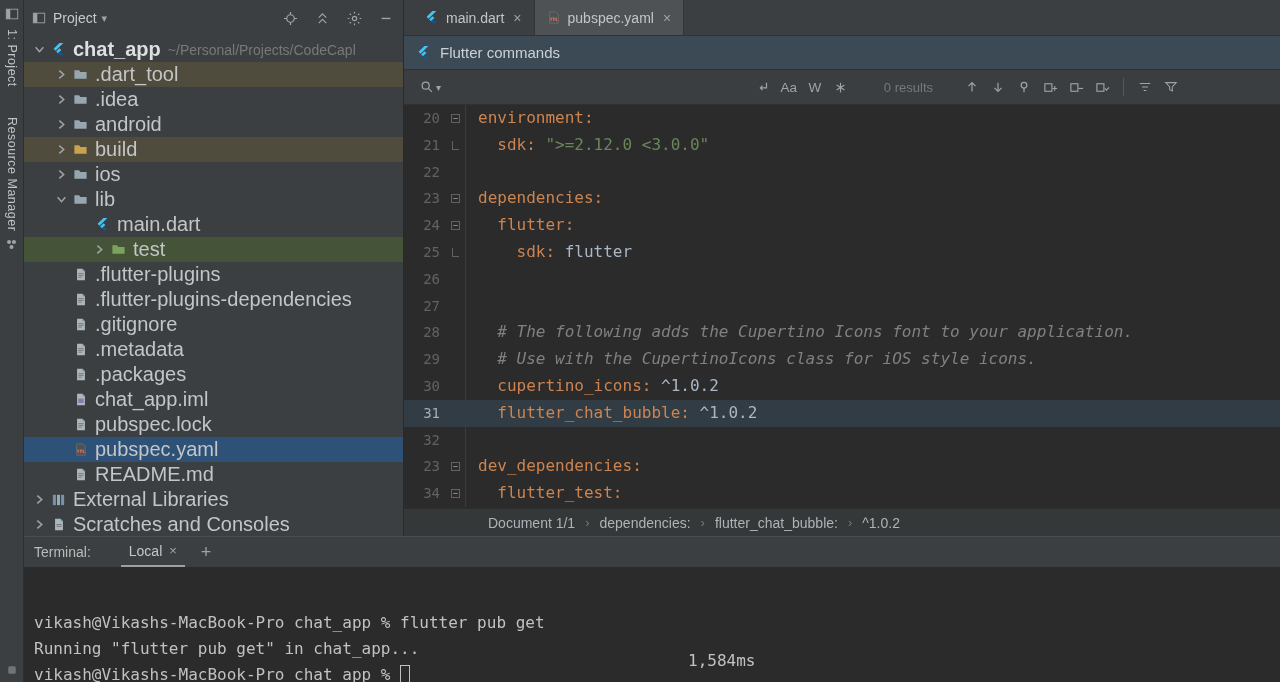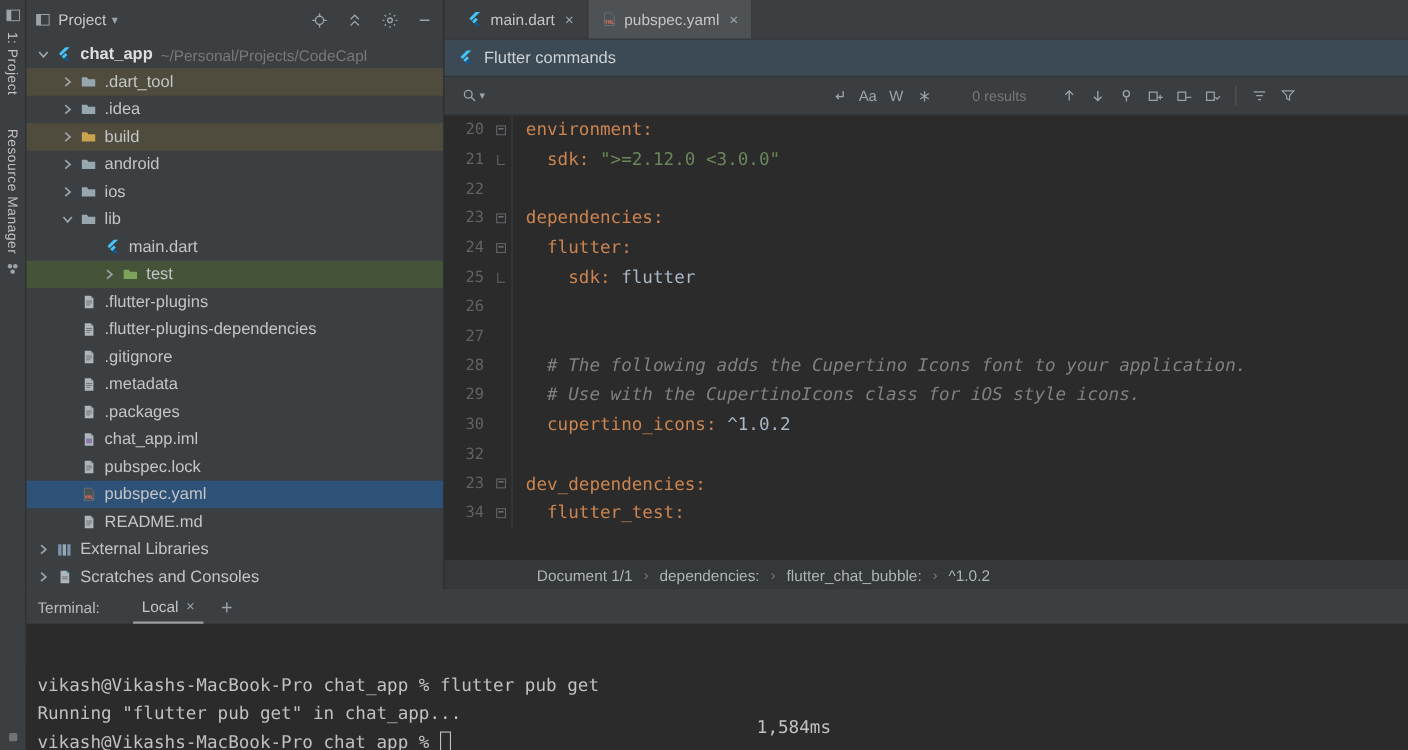--- a/index.html
+++ b/index.html
@@ -31,21 +31,21 @@
   .project-header { height:36px; flex:0 0 36px; display:flex; align-items:center; padding:0 10px 0 8px; }
   .ph-title { margin-left:7px; font-size:14px; color:#c7c9cb; cursor:pointer; }
   .ph-caret { margin-left:5px; color:#9da3a8; font-size:11px; cursor:pointer; }
   .ph-actions { margin-left:auto; display:flex; align-items:center; gap:17px; }
   .ph-actions > span { display:flex; cursor:pointer; }
   .project-tree { flex:1; overflow:hidden; padding-top:1px; }
   .tree-row { height:25px; display:flex; align-items:center; white-space:nowrap; cursor:pointer; overflow:hidden; }
   .indent { flex:none; height:1px; }
   .tchev { flex:none; width:19px; height:16px; display:flex; align-items:center; justify-content:center; }
   .ticon { flex:none; width:19px; height:16px; display:flex; align-items:center; justify-content:center; }
-  .tlabel { margin-left:5px; font-size:15px; color:#c3c5c7;text-align:center; }
+  .tlabel { margin-left:5px; font-size:20px; color:#c3c5c7;text-align:center; }
   .tlabel.bold { font-weight:bold; color:#dddfe1; }
   .tsuffix { margin-left:7px; font-size:14px; color:var(--dim-text,#787878); }
   .row-excluded { background: var(--excluded-row,#4f4c3d); }
   .row-test { background: var(--test-row,#455339); padding-left: 38px; }
   .row-selected { background: var(--selection-blue,#2d5177); }
 
   
   .editor-col { flex:1; display:flex; flex-direction:column; min-width:0; background:var(--editor-bg,#2b2b2b); }
   .tab-bar { height:36px; flex:0 0 36px; background:var(--panel-bg,#3c3f41); border-bottom:1px solid #323232; display:flex; align-items:stretch; padding-left:8px; }
   .ed-tab { display:flex; align-items:center; gap:7px; padding:0 12px; font-size:14px; color:#c3c5c7; border-right:1px solid #333537; cursor:pointer; }
@@ -198,47 +198,47 @@
                   <path d="M3 1.5 L7 5 L3 8.5" fill="none" stroke="#9da3a8" stroke-width="1.4"></path>
                 </svg>
               </span>
               <span class="ticon">
                 <svg width="15" height="15" viewBox="0 0 16 16">
                   <path fill="#97a7b0" d="M1.5 3.5h5l1.3 1.8h6.7v7.2h-13z"></path>
                 </svg>
               </span>
               <span class="tlabel">.idea</span>
             </div>
+            <div class="tree-row">
+              <span class="indent" style="width: 28px;"></span>
+              <span class="tchev">
+                <svg width="11" height="11" viewBox="0 0 10 10">
+                  <path d="M3 1.5 L7 5 L3 8.5" fill="none" stroke="#9da3a8" stroke-width="1.4"></path>
+                </svg>
+              </span>
+              <span class="ticon">
+                <svg width="15" height="15" viewBox="0 0 16 16">
+                  <path fill="#97a7b0" d="M1.5 3.5h5l1.3 1.8h6.7v7.2h-13z"></path>
+                </svg>
+              </span>
+              <span class="tlabel">android</span>
+            </div>
             <div class="tree-row row-excluded">
               <span class="indent" style="width: 28px;"></span>
               <span class="tchev">
                 <svg width="11" height="11" viewBox="0 0 10 10">
                   <path d="M3 1.5 L7 5 L3 8.5" fill="none" stroke="#9da3a8" stroke-width="1.4"></path>
                 </svg>
               </span>
               <span class="ticon">
                 <svg width="15" height="15" viewBox="0 0 16 16">
                   <path fill="#c9a34f" d="M1.5 3.5h5l1.3 1.8h6.7v7.2h-13z"></path>
                 </svg>
               </span>
               <span class="tlabel">build</span>
-            </div>
-            <div class="tree-row">
-              <span class="indent" style="width: 28px;"></span>
-              <span class="tchev">
-                <svg width="11" height="11" viewBox="0 0 10 10">
-                  <path d="M3 1.5 L7 5 L3 8.5" fill="none" stroke="#9da3a8" stroke-width="1.4"></path>
-                </svg>
-              </span>
-              <span class="ticon">
-                <svg width="15" height="15" viewBox="0 0 16 16">
-                  <path fill="#97a7b0" d="M1.5 3.5h5l1.3 1.8h6.7v7.2h-13z"></path>
-                </svg>
-              </span>
-              <span class="tlabel">android</span>
             </div>
             <div class="tree-row">
               <span class="indent" style="width: 28px;"></span>
               <span class="tchev">
                 <svg width="11" height="11" viewBox="0 0 10 10">
                   <path d="M3 1.5 L7 5 L3 8.5" fill="none" stroke="#9da3a8" stroke-width="1.4"></path>
                 </svg>
               </span>
               <span class="ticon">
                 <svg width="15" height="15" viewBox="0 0 16 16">
@@ -539,20 +539,21 @@
             <div class="code-line"><span class="ln">21</span><span class="fold"><span class="fend"></span></span><span class="code-text"><span class="tk-key">  sdk:</span><span class="tk-str"> "&gt;=2.12.0 &lt;3.0.0"</span></span></div>
             <div class="code-line"><span class="ln">22</span><span class="fold"></span><span class="code-text"></span></div>
             <div class="code-line"><span class="ln">23</span><span class="fold"><span class="fbox">−</span></span><span class="code-text"><span class="tk-key">dependencies:</span></span></div>
             <div class="code-line"><span class="ln">24</span><span class="fold"><span class="fbox">−</span></span><span class="code-text"><span class="tk-key">  flutter:</span></span></div>
             <div class="code-line"><span class="ln">25</span><span class="fold"><span class="fend"></span></span><span class="code-text"><span class="tk-key">    sdk:</span><span class="tk-plain"> flutter</span></span></div>
             <div class="code-line"><span class="ln">26</span><span class="fold"></span><span class="code-text"></span></div>
             <div class="code-line"><span class="ln">27</span><span class="fold"></span><span class="code-text"></span></div>
             <div class="code-line"><span class="ln">28</span><span class="fold"></span><span class="code-text"><span class="tk-comment">  # The following adds the Cupertino Icons font to your application.</span></span></div>
             <div class="code-line"><span class="ln">29</span><span class="fold"></span><span class="code-text"><span class="tk-comment">  # Use with the CupertinoIcons class for iOS style icons.</span></span></div>
             <div class="code-line"><span class="ln">30</span><span class="fold"></span><span class="code-text"><span class="tk-key">  cupertino_icons:</span><span class="tk-plain"> ^1.0.2</span></span></div>
+            <div class="code-line current"><span class="ln">31</span><span class="fold"></span><span class="code-text"><span class="tk-key">  flutter_chat_bubble:</span><span class="tk-plain"> ^1.0.2</span></span></div>
             <div class="code-line"><span class="ln">32</span><span class="fold"></span><span class="code-text"></span></div>
             <div class="code-line"><span class="ln">23</span><span class="fold"><span class="fbox">−</span></span><span class="code-text"><span class="tk-key">dev_dependencies:</span></span></div>
             <div class="code-line"><span class="ln">34</span><span class="fold"><span class="fbox">−</span></span><span class="code-text"><span class="tk-key">  flutter_test:</span></span></div>
           </div>
 
         <div class="breadcrumbs">
             <span class="bc-item">Document 1/1</span>
             <span class="bc-sep">›</span>
             <span class="bc-item">dependencies:</span>
             <span class="bc-sep">›</span>

